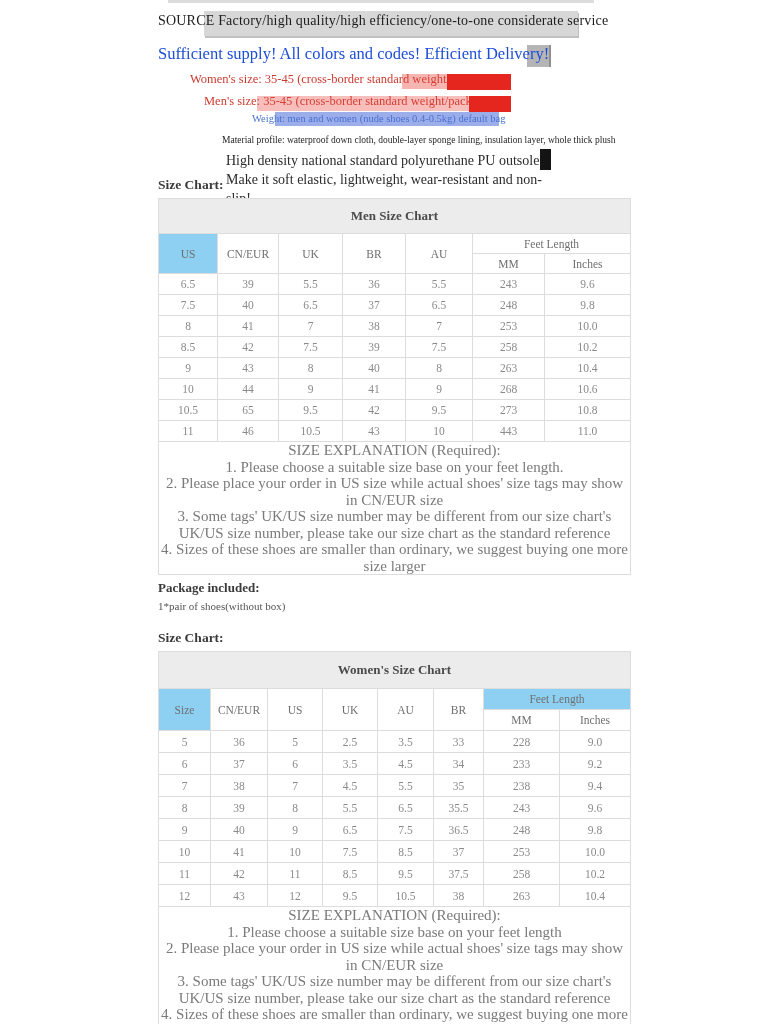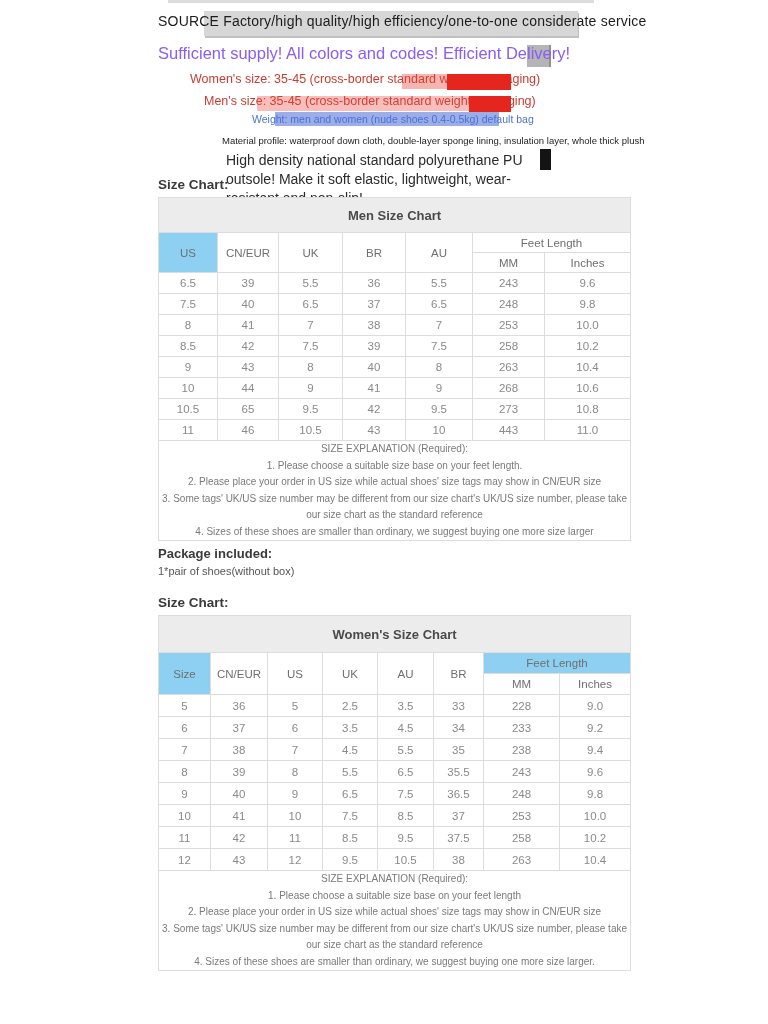--- a/index.html
+++ b/index.html
@@ -1,26 +1,26 @@
 <!DOCTYPE html>
 <html><head>
 <meta charset="utf-8">
 <style>
   html,body { margin:0; padding:0; background:#ffffff; }
   .page {
     position:relative; width:768px; height:1024px; background:#fff; overflow:hidden;
-    font-family:Liberation Sans, sans-serif; color:#222;
+    font-family:Liberation Serif, serif; color:#222;
   }
   .abs { position:absolute; white-space:nowrap; }
   .top-strip { position:absolute; left:168px; top:0; width:426px; height:3px; background:#dcdcdc; }
 
   .source-line { left:158px; top:13px; font-size:14px; color:#1c1c1c; letter-spacing:.2px; z-index:2; }
   .source-box  { left:204px; top:11px; width:374px; height:25px; background:#d7d7d7;
                  box-shadow:1px 2px 0 rgba(140,140,140,.55); z-index:1; }
-  .promo-line  { left:158px; top:44px; font-size:16.5px; color:#8b5cf6; z-index:2; }
+  .promo-line  { left:158px; top:44px; font-size:16.5px; color:#1d4ed8; z-index:2; }
   .promo-box   { left:527px; top:45px; width:22px; height:22px; background:#b5b5b5;
                  border-right:2px solid #8f8f8f; z-index:1; }
   .womens-line { left:190px; top:72px; font-size:12.5px; color:#cc3b30; z-index:2; }
   .mens-line   { left:204px; top:94px; font-size:12.5px; color:#cc3b30; z-index:2; }
   .weight-line { left:252px; top:113px; font-size:10.5px; color:#4a74cf; z-index:2; }
   .hl { position:absolute; z-index:3; }
   .hl-red-light-w { left:402px; top:74px; width:50px;  height:15px; background:rgba(235,70,60,.40); }
   .hl-red-solid-w { left:447px; top:74px; width:64px;  height:16px; background:#e5261f; }
   .hl-red-light-m { left:257px; top:96px; width:214px; height:15px; background:rgba(235,70,60,.35); }
   .hl-red-solid-m { left:469px; top:96px; width:42px;  height:16px; background:#e5261f; }
@@ -41,21 +41,21 @@
   }
   table.size-table td.title-cell { background:#ececec; color:#4a4a4a; font-weight:bold;
     font-size:13px; height:34px; vertical-align:middle; }
   table.women td.title-cell { height:36px; }
   table.size-table thead th { color:#6f6f6f; height:19px; }
   table.women thead th { height:20px; }
   th.cell-blue { background:#8dd0f1; color:#55646e; }
   tbody td { height:20px; }
   table.women tbody td { height:21px; }
   td.explain-cell { text-align:left; padding:5px 9px 7px 9px; color:#7a7a7a;
-    font-size:10px; line-height:16.5px; height:auto; }
+    font-size:15px; line-height:16.5px; height:auto; }
   .explain-title { margin:0; }
 
   .package-block { margin-top:5px; }
   .package-heading { font-size:13px; font-weight:bold; color:#3a3a3a; }
   .package-text { font-size:11px; color:#555; margin-top:4px; }
 </style>
 </head>
 <body>
 
 <div class="page">

